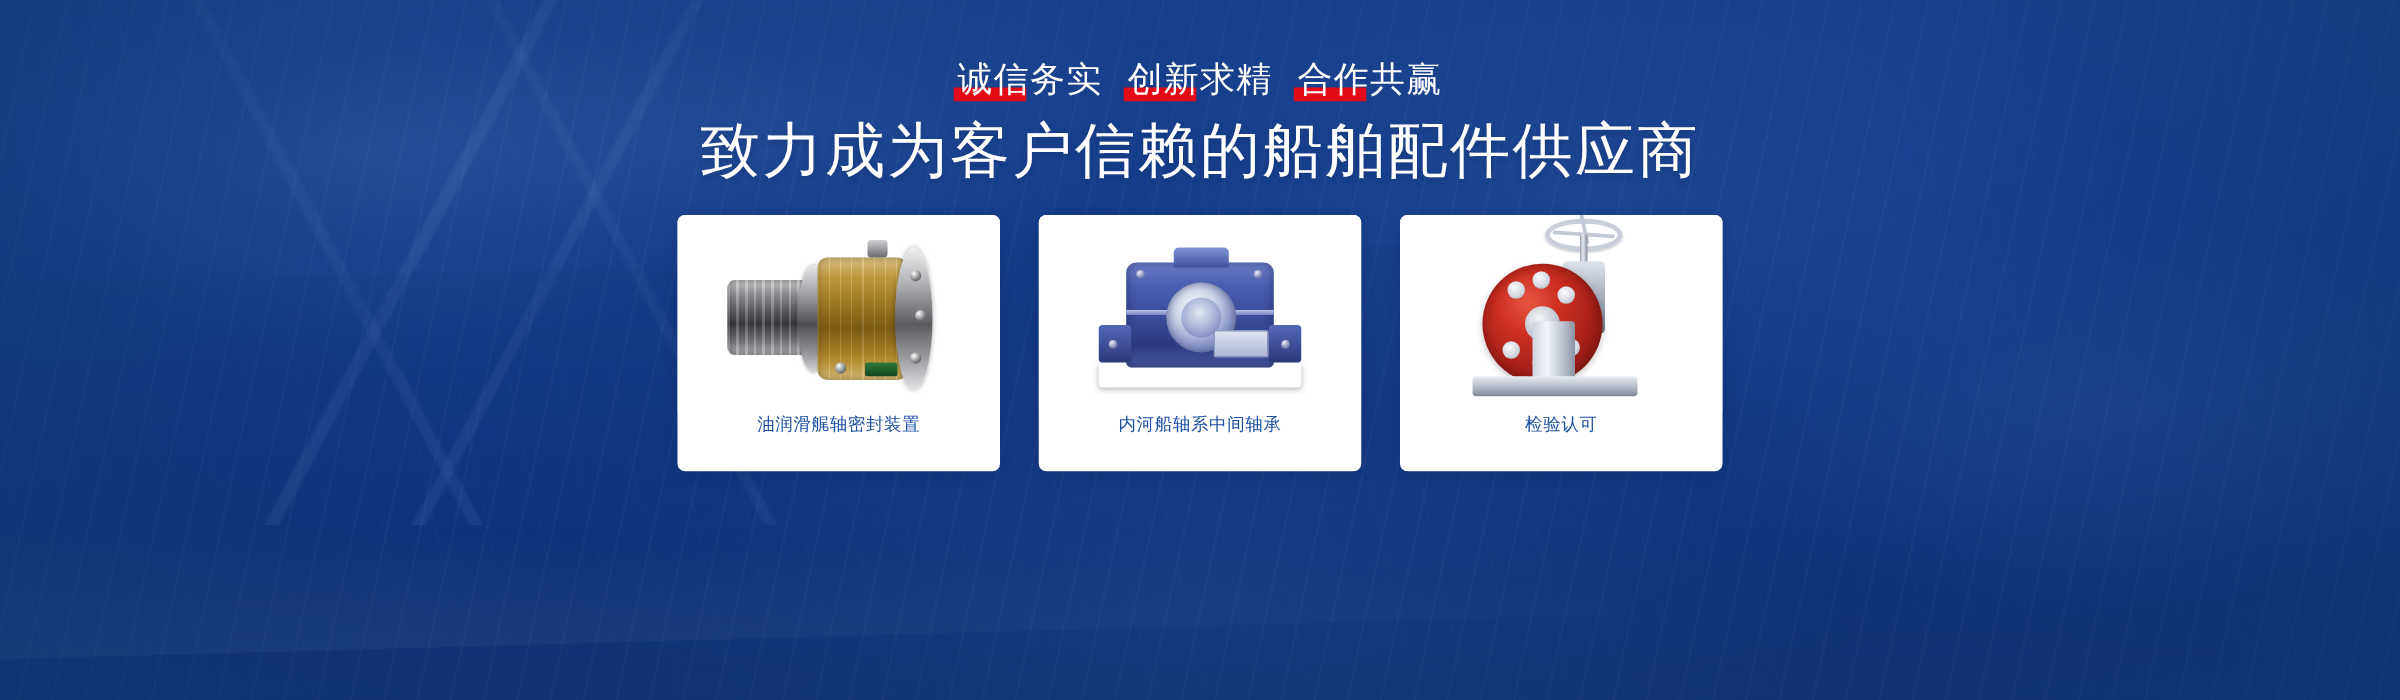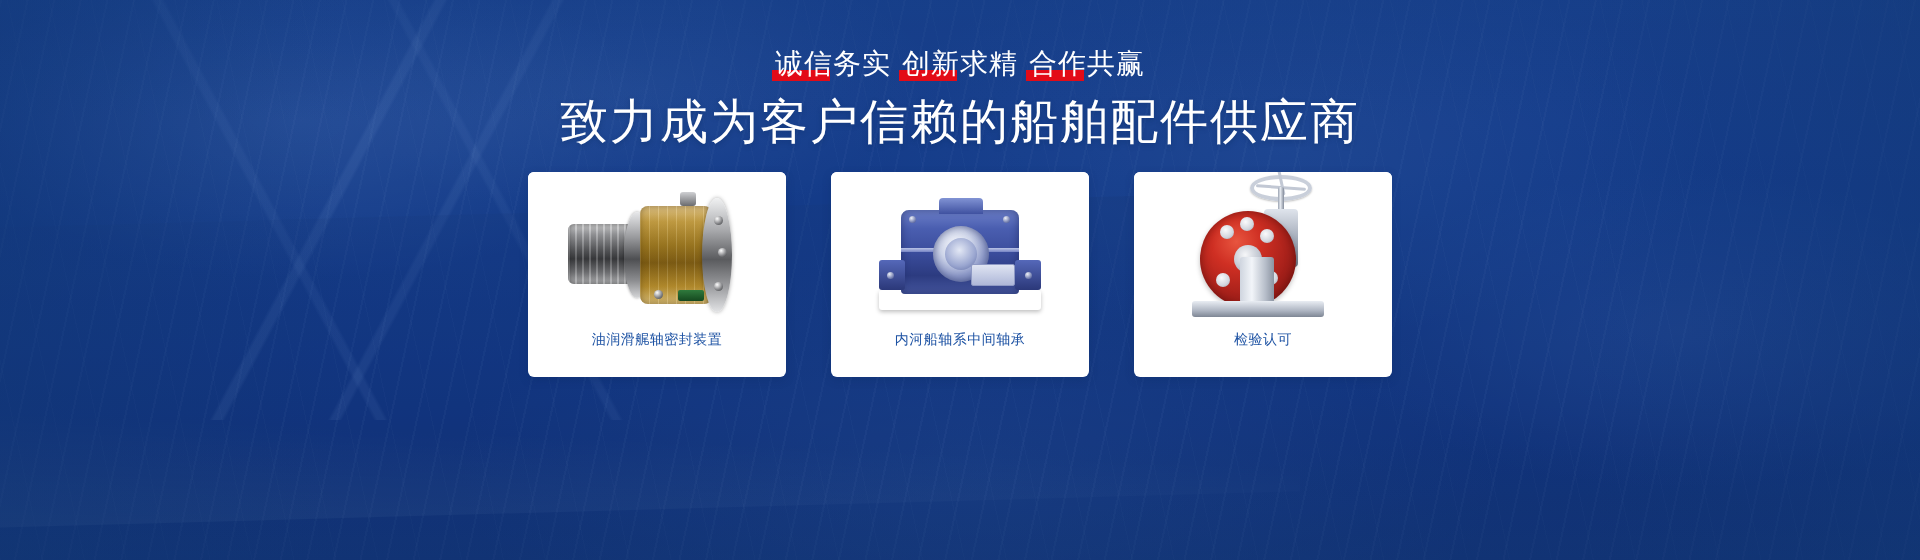--- a/index.html
+++ b/index.html
@@ -82,21 +82,21 @@
 
   .tagline {
     position: relative;
     margin-top: 46px;
     font-size: 28px;
     line-height: 36px;
     letter-spacing: 1px;
     color: #ffffff;
     font-weight: 400;
     display: flex;
-    gap: 9px;
+    gap: 18px;
     z-index: 3;
   }
   .tagline-seg { position: relative; display: inline-block; padding: 0 1px; }
   .tagline-seg::before {
     content: "";
     position: absolute;
     left: -2px;
     bottom: 1px;
     width: 58px;
     height: 11px;
@@ -119,21 +119,21 @@
     font-size: 19px;
     line-height: 28px;
     font-weight: 400;
     color: #f2f6fc;
     letter-spacing: 0.4px;
   }
 
   .cards {
     margin-top: 20px;
     display: flex;
-    gap: 45px;
+    gap: 31px;
   }
 
   .card {
     width: 258px;
     height: 205px;
     background: #ffffff;
     border-radius: 6px;
     box-shadow: 0 3px 10px rgba(10,38,85,0.22);
     display: flex;
     flex-direction: column;

